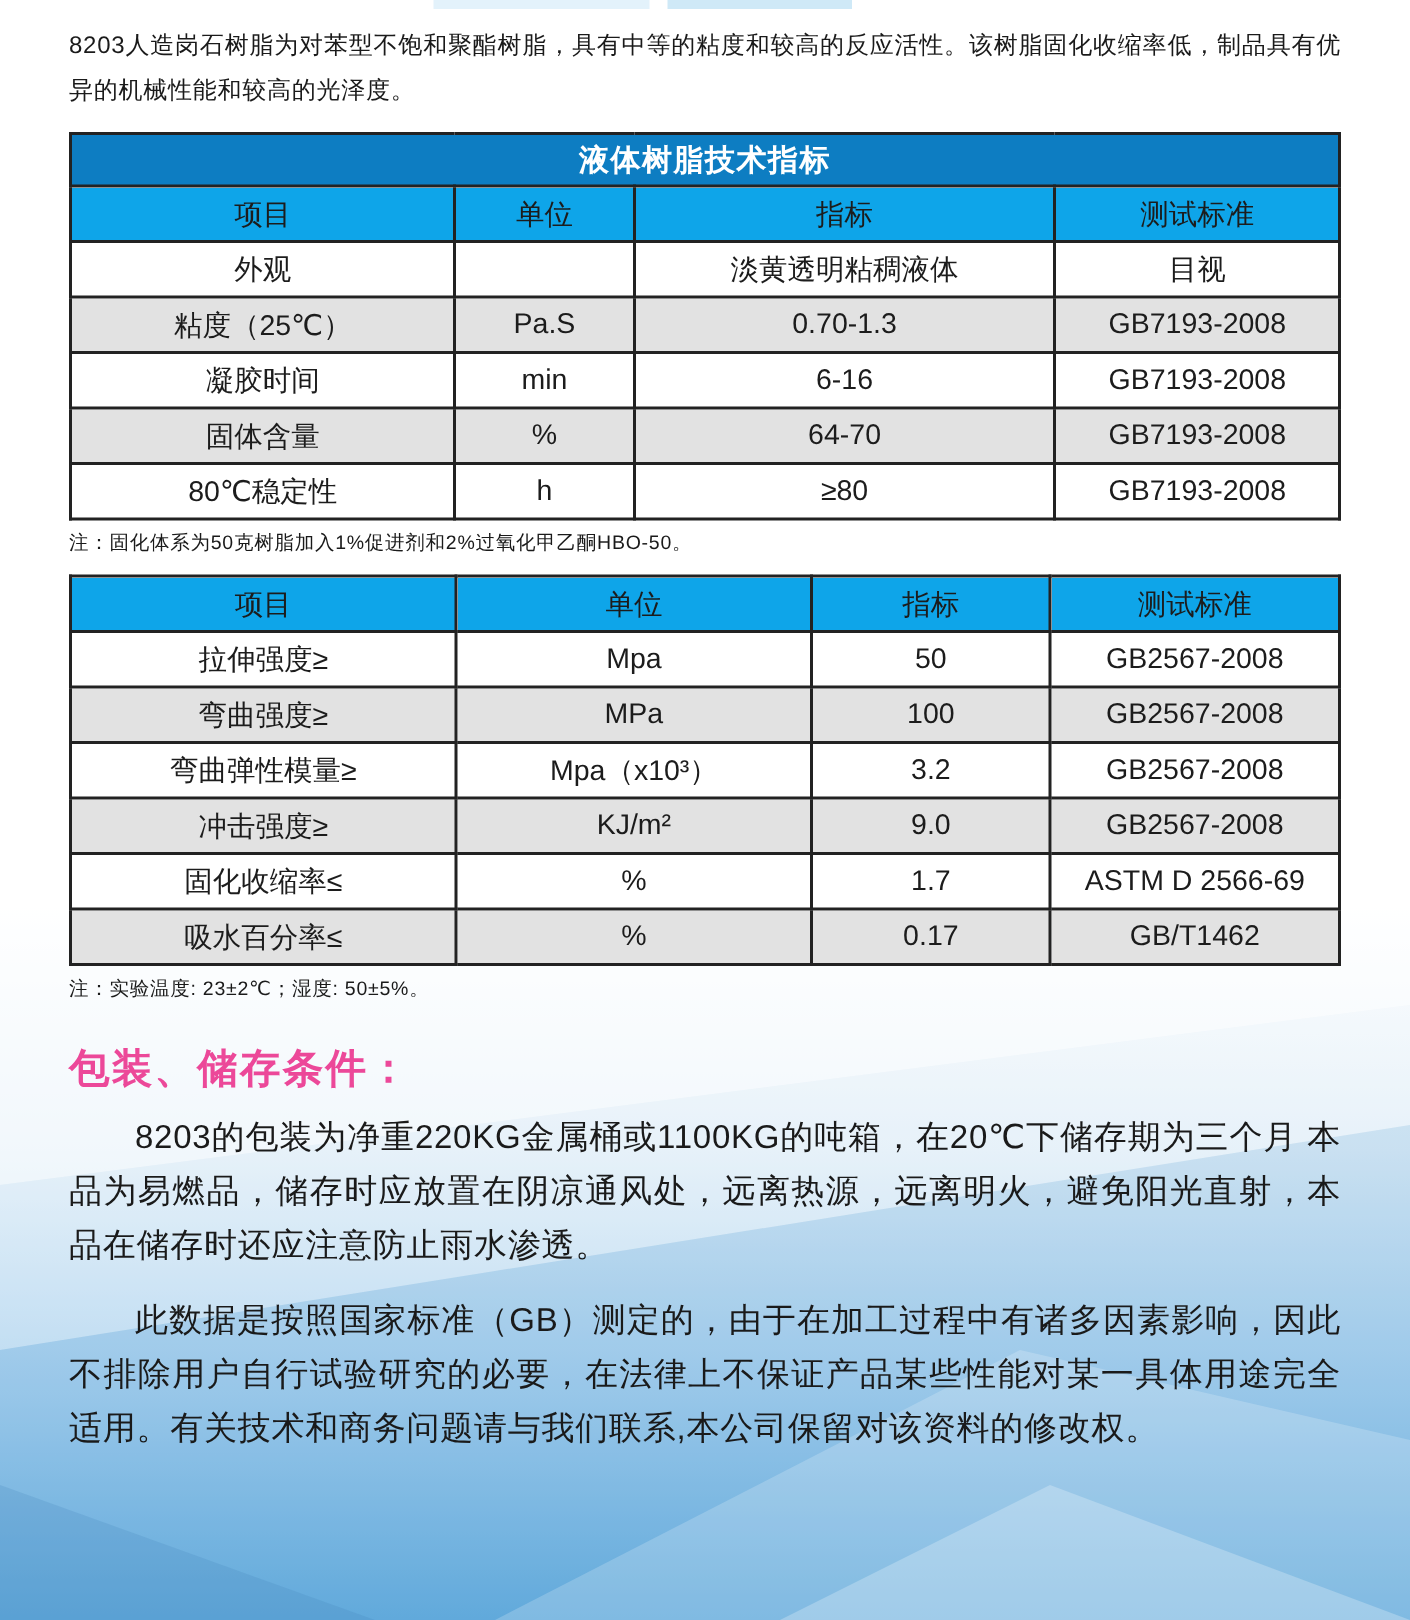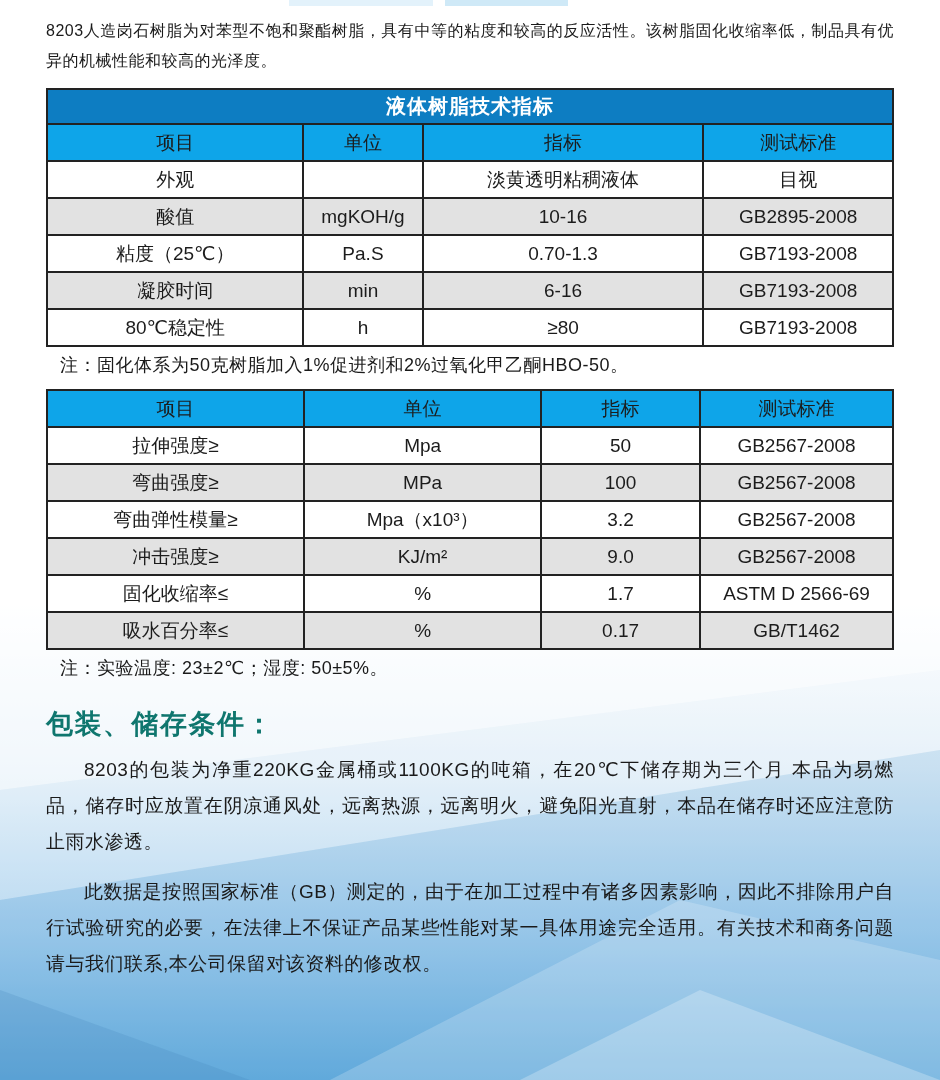--- a/index.html
+++ b/index.html
@@ -32,29 +32,29 @@
   }
   table.spec .title-cell{
     background:#0d7dc2;color:#ffffff;
     font-size:20px;font-weight:600;height:33px;letter-spacing:1px;
   }
   table.spec thead tr.col-head th{background:#0ea5e9;}
   table.spec tbody tr:nth-child(even) td{background:#e2e2e2;}
   table.spec tbody tr:nth-child(odd) td{background:#ffffff;}
 
   .note{
-    font-size:18px;font-weight:500;letter-spacing:0.5px;
-    margin:6px 0 12px 14px;
+    font-size:13px;font-weight:500;letter-spacing:0.5px;
+    margin:6px 0 12px 0;
   }
   .section-heading{
-    color:#0f766e;font-size:27px;font-weight:700;letter-spacing:1.5px;
+    color:#ec4899;font-size:27px;font-weight:700;letter-spacing:1.5px;
     margin:26px 0 10px 0;
   }
   .body-para{
-    font-size:19px;line-height:36px;font-weight:500;letter-spacing:0.5px;
+    font-size:22px;line-height:36px;font-weight:500;letter-spacing:0.5px;
     text-indent:2em;text-align:justify;margin:0 0 14px 0;
   }
   
   .t1-c1{width:30.3%}.t1-c2{width:14.1%}.t1-c3{width:33.2%}.t1-c4{width:22.4%}
   
   .t2-c1{width:30.4%}.t2-c2{width:28%}.t2-c3{width:18.8%}.t2-c4{width:22.8%}
 </style>
 </head>
 <body>
 
@@ -102,35 +102,35 @@
         </tr>
     </thead>
     <tbody>
         <tr>
           <td>外观</td>
           <td></td>
           <td>淡黄透明粘稠液体</td>
           <td>目视</td>
         </tr>
         <tr>
-          <td>酸值</td>
-          <td>mgKOH/g</td>
-          <td>10-16</td>
-          <td>GB2895-2008</td>
-        </tr>
-        <tr>
           <td>粘度（25℃）</td>
           <td>Pa.S</td>
           <td>0.70-1.3</td>
           <td>GB7193-2008</td>
         </tr>
         <tr>
           <td>凝胶时间</td>
           <td>min</td>
           <td>6-16</td>
+          <td>GB7193-2008</td>
+        </tr>
+        <tr>
+          <td>固体含量</td>
+          <td>%</td>
+          <td>64-70</td>
           <td>GB7193-2008</td>
         </tr>
         <tr>
           <td>80℃稳定性</td>
           <td>h</td>
           <td>≥80</td>
           <td>GB7193-2008</td>
         </tr>
       </tbody>
   </table>

